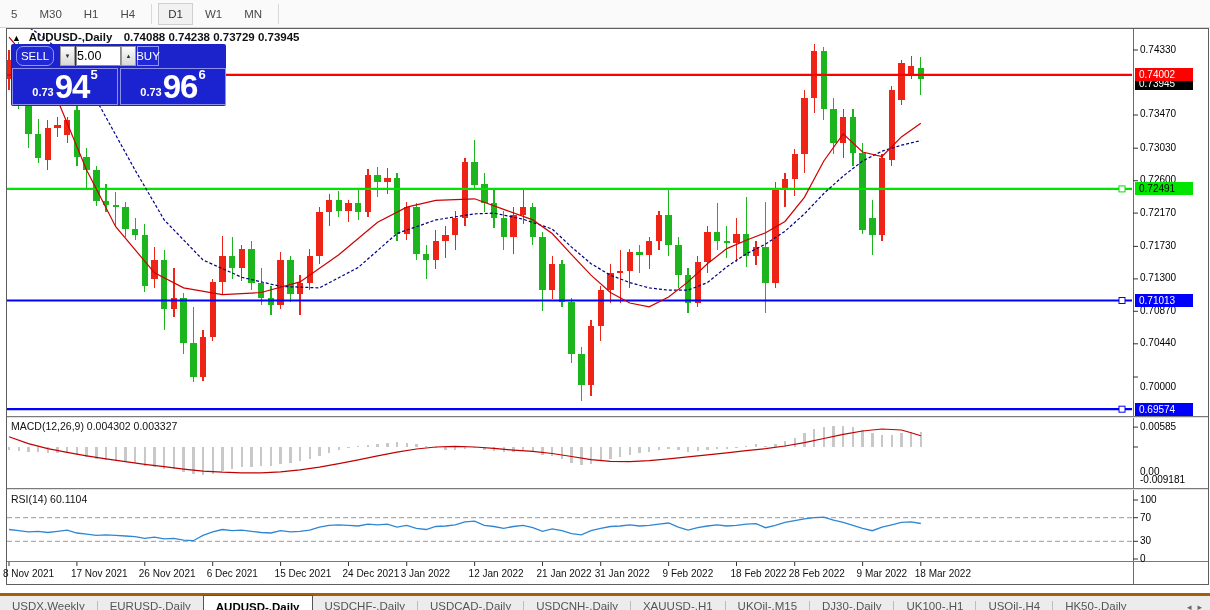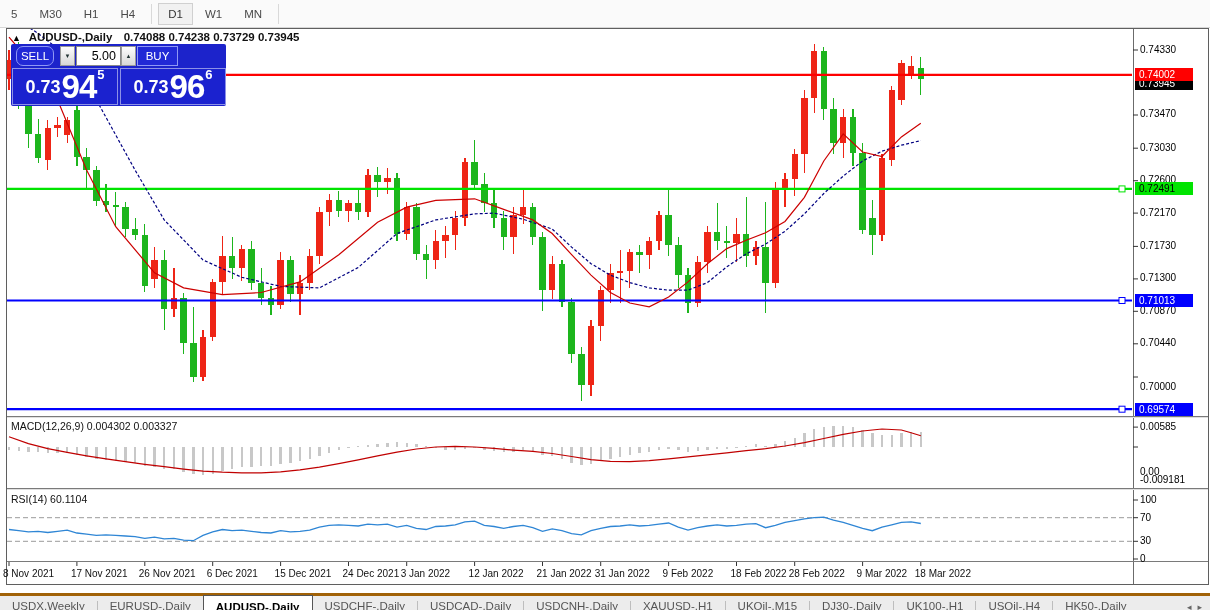--- a/index.html
+++ b/index.html
@@ -29,33 +29,33 @@
   .title-row .marker { font-size:9px; margin-right:5px; color:#000; }
   .title-row .ohlc { margin-left:8px; font-weight:600; }
 
   
   .trade-panel { position:absolute; left:11px; top:44px; width:215px; height:62px;
                  background:#1c23cb; z-index:6; border-radius:2px; }
   .tp-btn { position:absolute; top:2px; height:20px; background:#2129d6;
             border:1px solid #8f98f5; color:#fff; font-size:11.5px;
             display:flex; align-items:center; justify-content:center; cursor:pointer; }
   .tp-sell-btn { left:5px;  width:38px;border-radius:7px; }
-  .tp-buy-btn  { left:126px; width:41px; }
+  .tp-buy-btn  { left:126px; width:22px; }
   .tp-step { position:absolute; top:2px; width:15px; height:20px;
              background:linear-gradient(#fdfdfd,#d7d7d7); border:1px solid #9a9a9a;
              color:#233; font-size:6px; display:flex; align-items:center; justify-content:center;
              cursor:pointer; }
   .tp-vol { position:absolute; left:65px; top:2px; width:45px; height:20px;
             border:1px solid #8a8a8a; background:#fff; color:#000;
-            font-size:12.5px; text-align:right; padding-right:4px;
+            font-size:12.5px; padding-right:4px;
             font-family:"Liberation Sans", sans-serif; }
   .tp-box { position:absolute; top:24px; width:106px; height:37px; background:#1b22cf;
             border:1px solid rgba(255,255,255,.5); color:#fff; cursor:pointer;
             display:flex; align-items:flex-end; justify-content:center; padding-bottom:2px; }
-  .tp-box .small { font-size:18px; font-weight:700; margin:0 1px 4px 0; }
+  .tp-box .small { font-size:11px; font-weight:700; margin:0 1px 4px 0; }
   .tp-box .big   { font-size:33px; font-weight:700; line-height:30px; letter-spacing:-1px; }
   .tp-box .sup   { font-size:13px; font-weight:700; margin:0 0 20px 1px; }
 
   
   .axis-label { position:absolute; left:1140px; font-size:10px; color:#000; white-space:nowrap; }
   .px-label { position:absolute; left:1135px; width:58px; height:13px; font-size:10px;
               line-height:13px; padding-left:4px; white-space:nowrap; }
   .indic-label { position:absolute; left:11px; font-size:10.5px; color:#111; z-index:4; }
   .date-label { position:absolute; top:568px; font-size:10px; color:#111; white-space:nowrap; }
 

